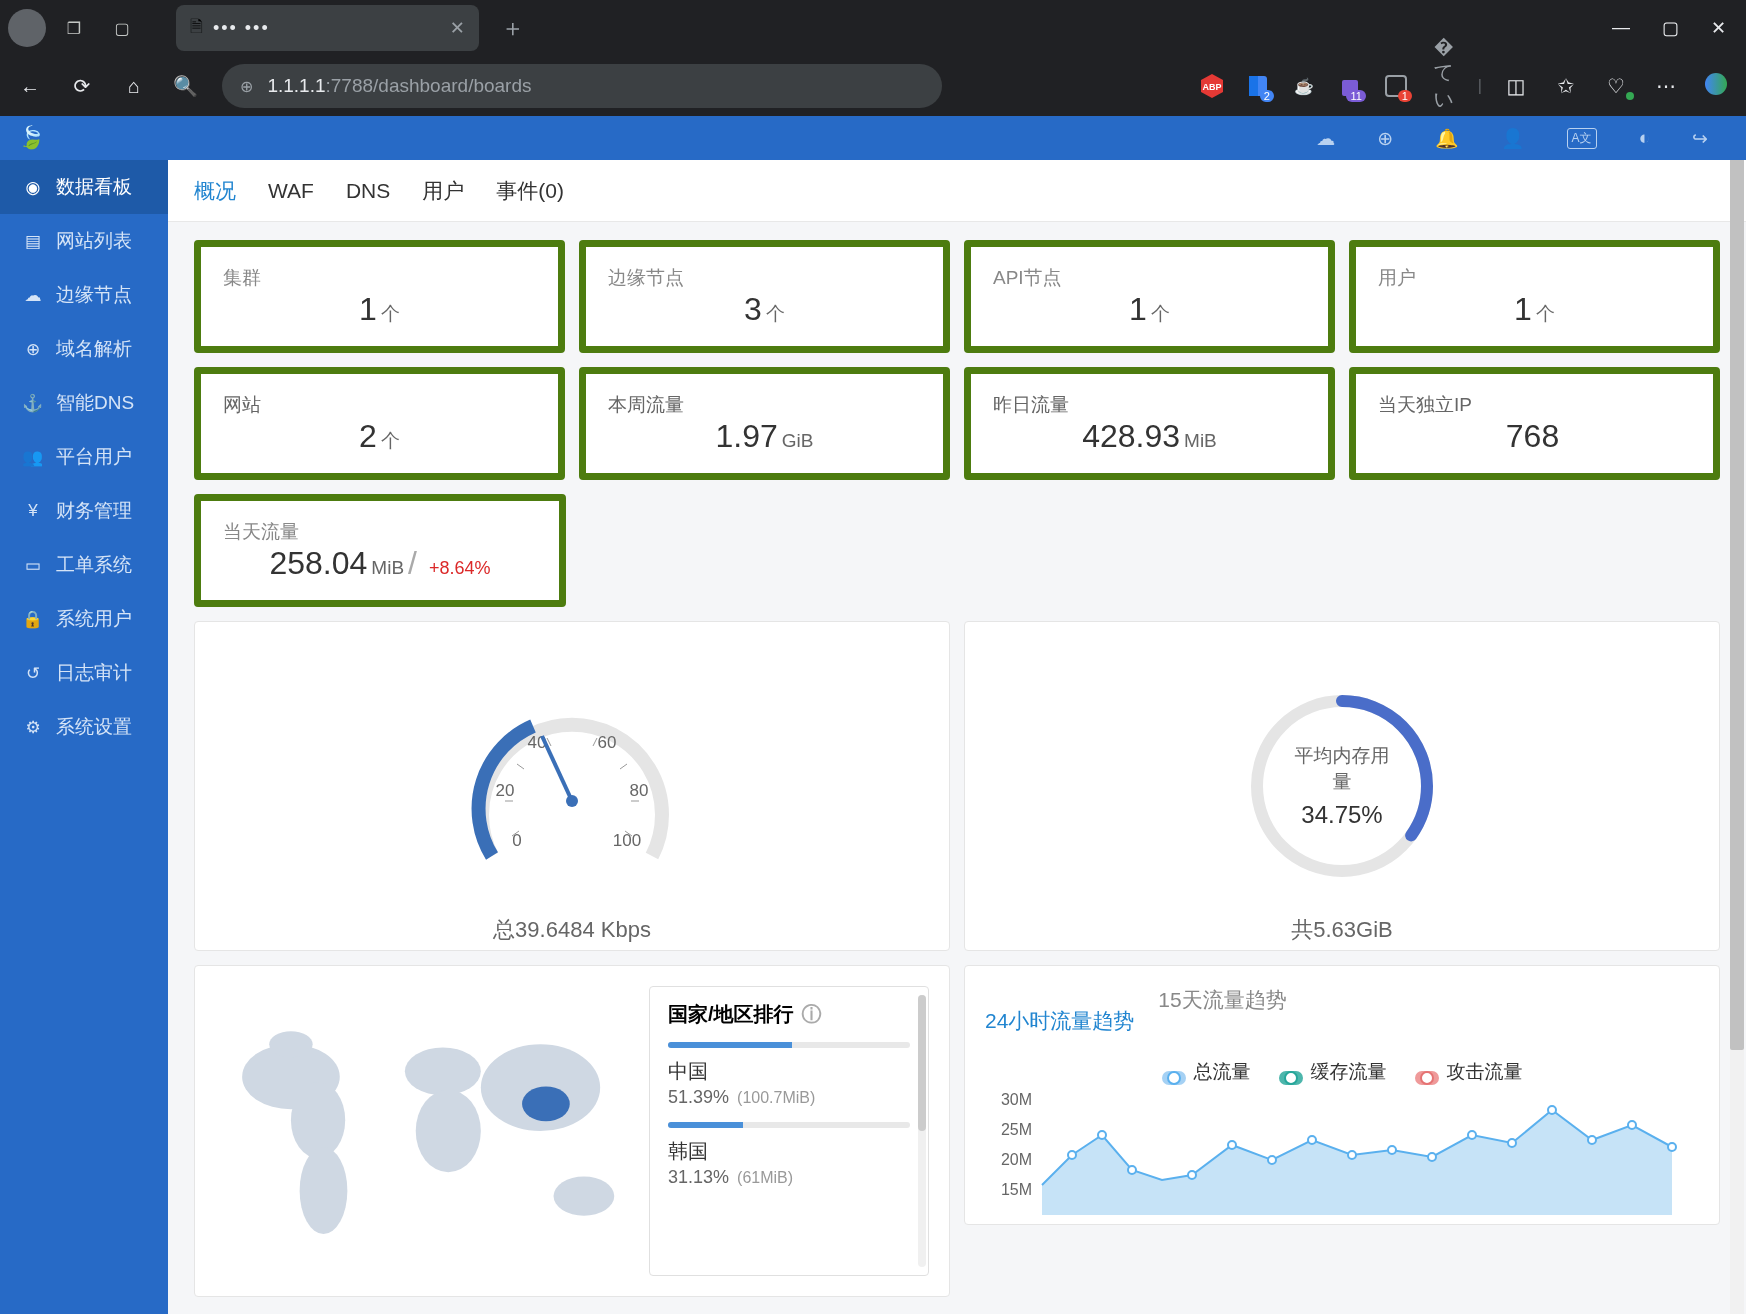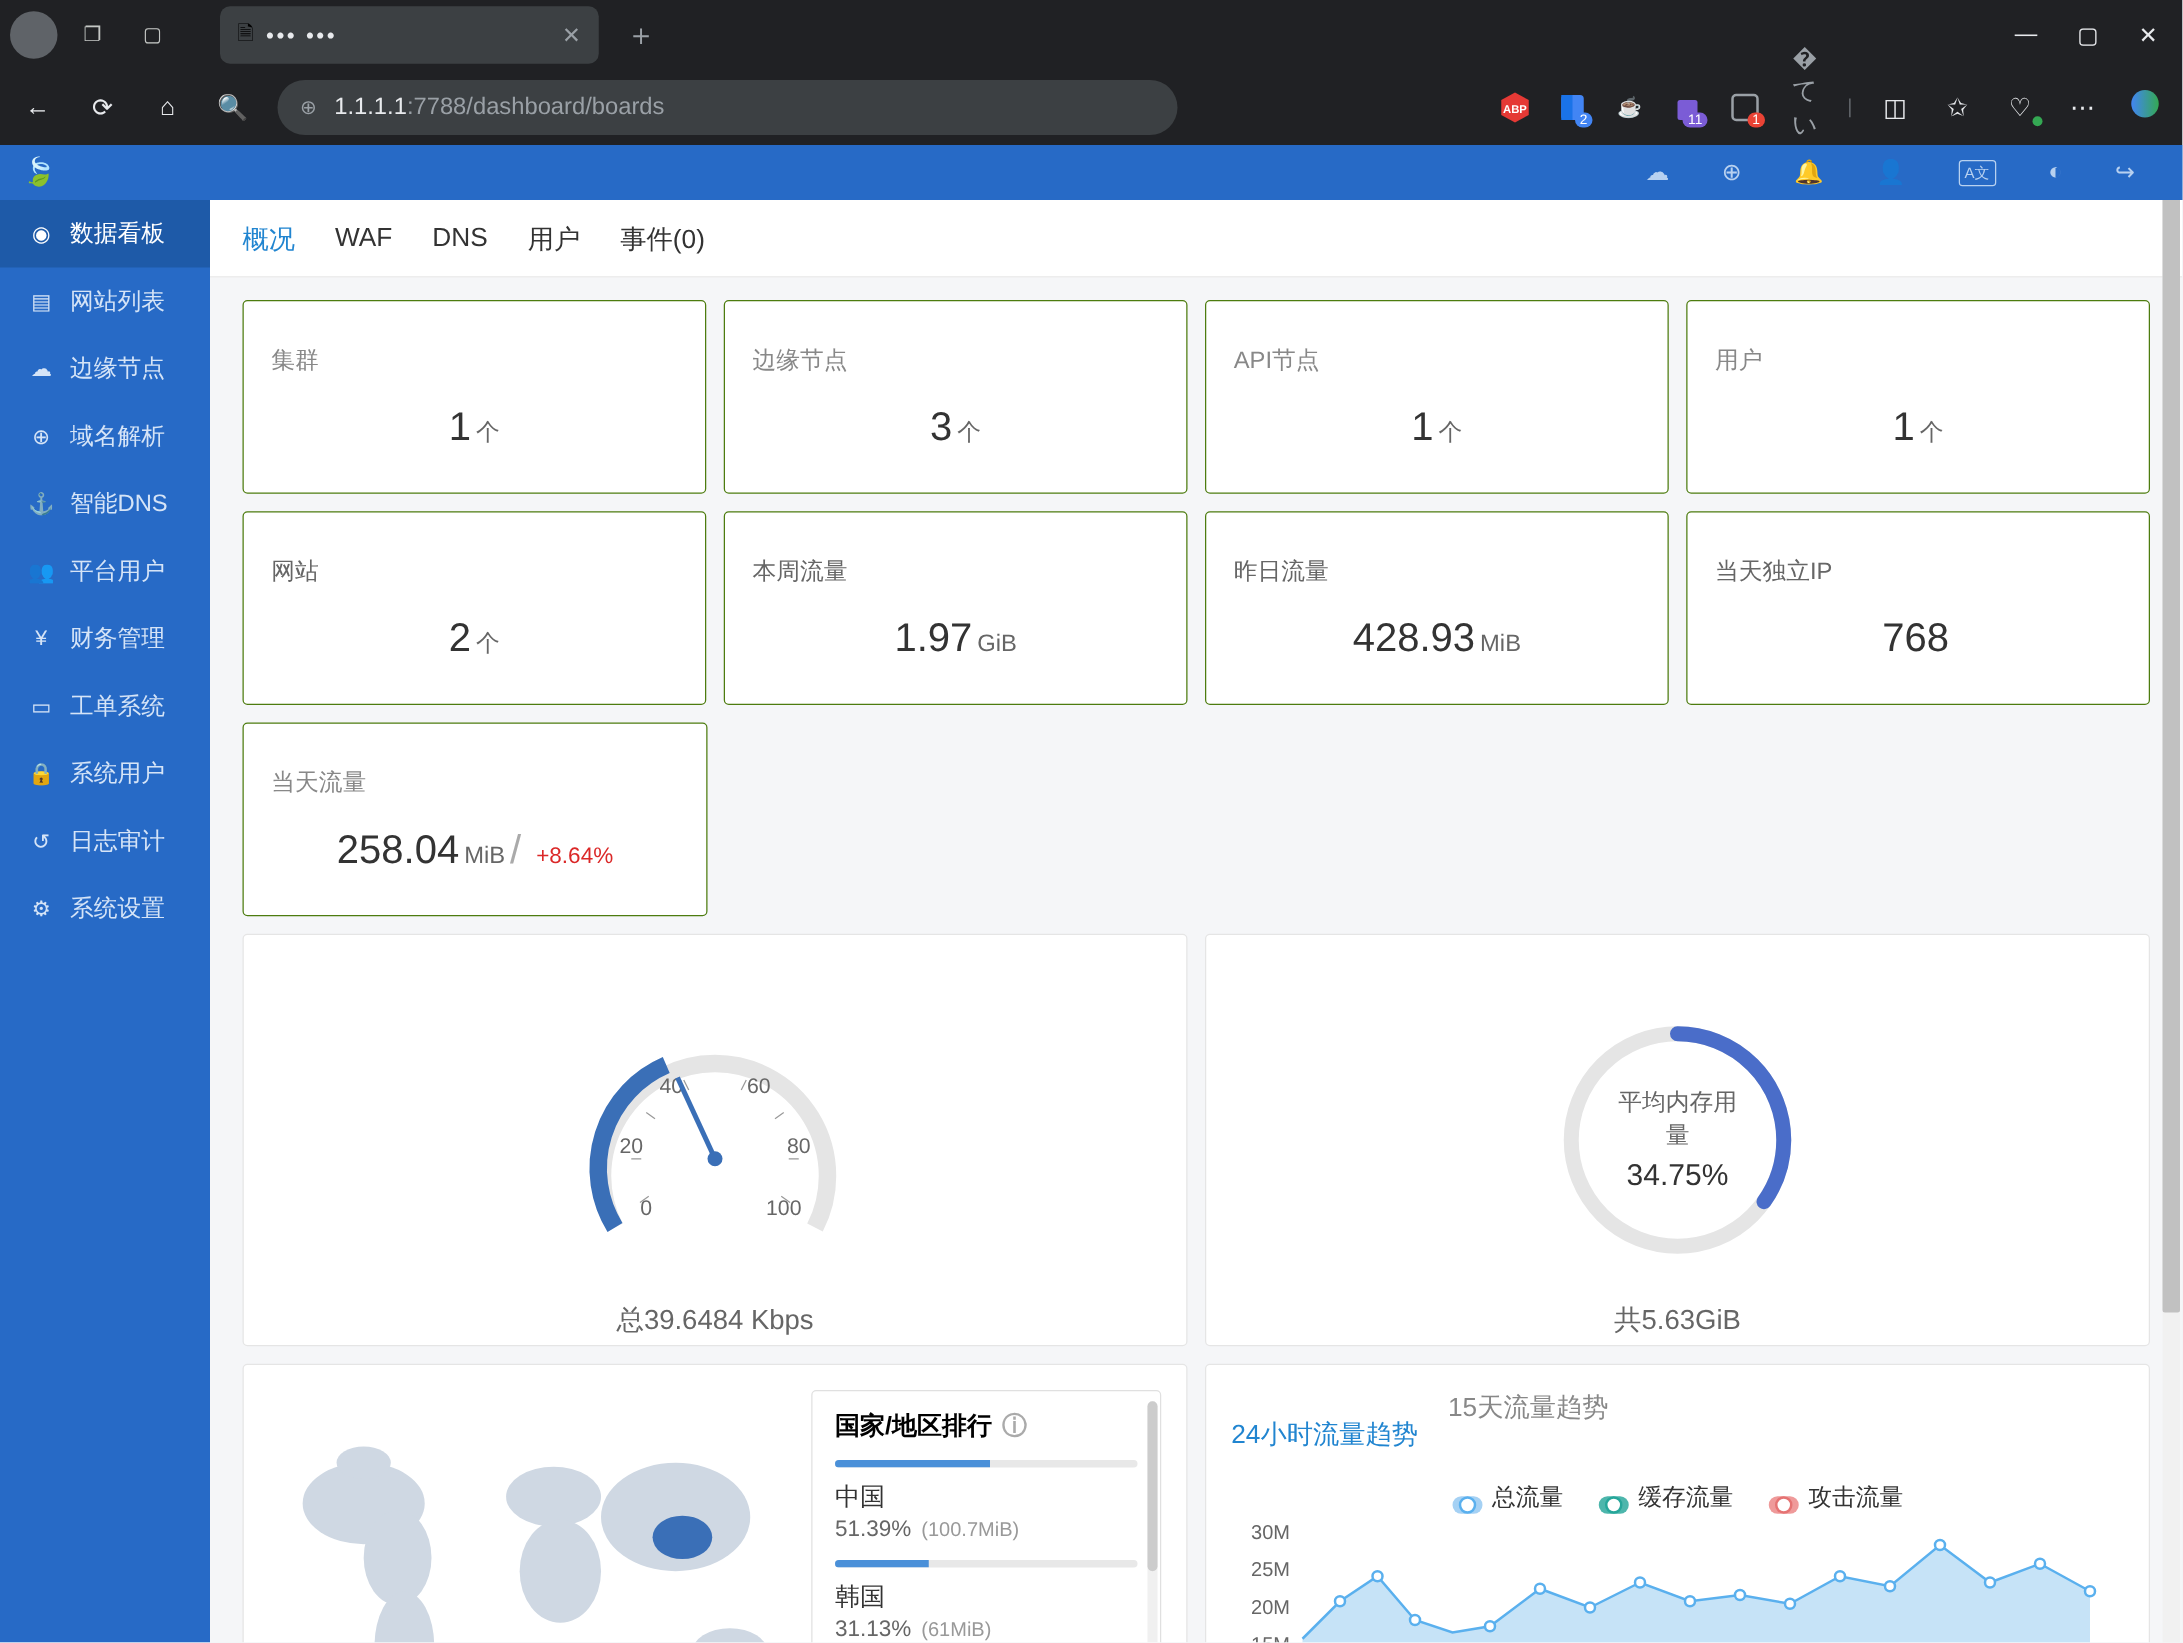--- a/index.html
+++ b/index.html
@@ -38,23 +38,23 @@
 .side-item.active { background: #1e5aa8; color: #fff; }
 .side-ico { width: 22px; text-align: center; font-size: 17px; }
 
 .main { flex: 1; padding-top: 44px; background: #f5f6f8; overflow: hidden; height: 100%; }
 .tabbar { background: #fff; height: 62px; display: flex; align-items: center; padding: 0 26px; gap: 32px; border-bottom: 1px solid #e8e8e8; }
 .tab-link { color: #333; font-size: 21px; cursor: pointer; }
 .tab-link.active { color: #2185d0; }
 
 .content { padding: 18px 26px; }
 .card-row { display: flex; gap: 14px; margin-bottom: 14px; }
-.stat-card { flex: 1; background: #fff; border: 1px solid #4d7c0f; border-radius: 4px; padding: 34px 22px; }
+.stat-card { flex: 1; background: #fff; border: 7px solid #4d7c0f; border-radius: 4px; padding: 18px 22px; }
 .stat-label { color: #888; font-size: 19px; }
-.stat-value { text-align: center; margin-top: 22px; font-size: 32px; color: #333; }
+.stat-value { text-align: center; font-size: 32px; color: #333; }
 .stat-value .unit { font-size: 19px; color: #666; margin-left: 4px; }
 .stat-row2 .stat-label { color: #666; }
 .delta { color: #db2828; font-size: 18px; margin-left: 8px; }
 .slash { color: #aaa; margin: 0 4px; }
 
 .gauge-row { display: flex; gap: 14px; margin-bottom: 14px; }
 .gauge-card { flex: 1; background: #fff; border: 1px solid #e5e5e5; border-radius: 4px; height: 330px; display: flex; flex-direction: column; align-items: center; justify-content: center; position: relative; }
 .gauge-footer { color: #666; font-size: 22px; position: absolute; bottom: 5px; }
 
 .donut { position: relative; width: 200px; height: 200px; }

